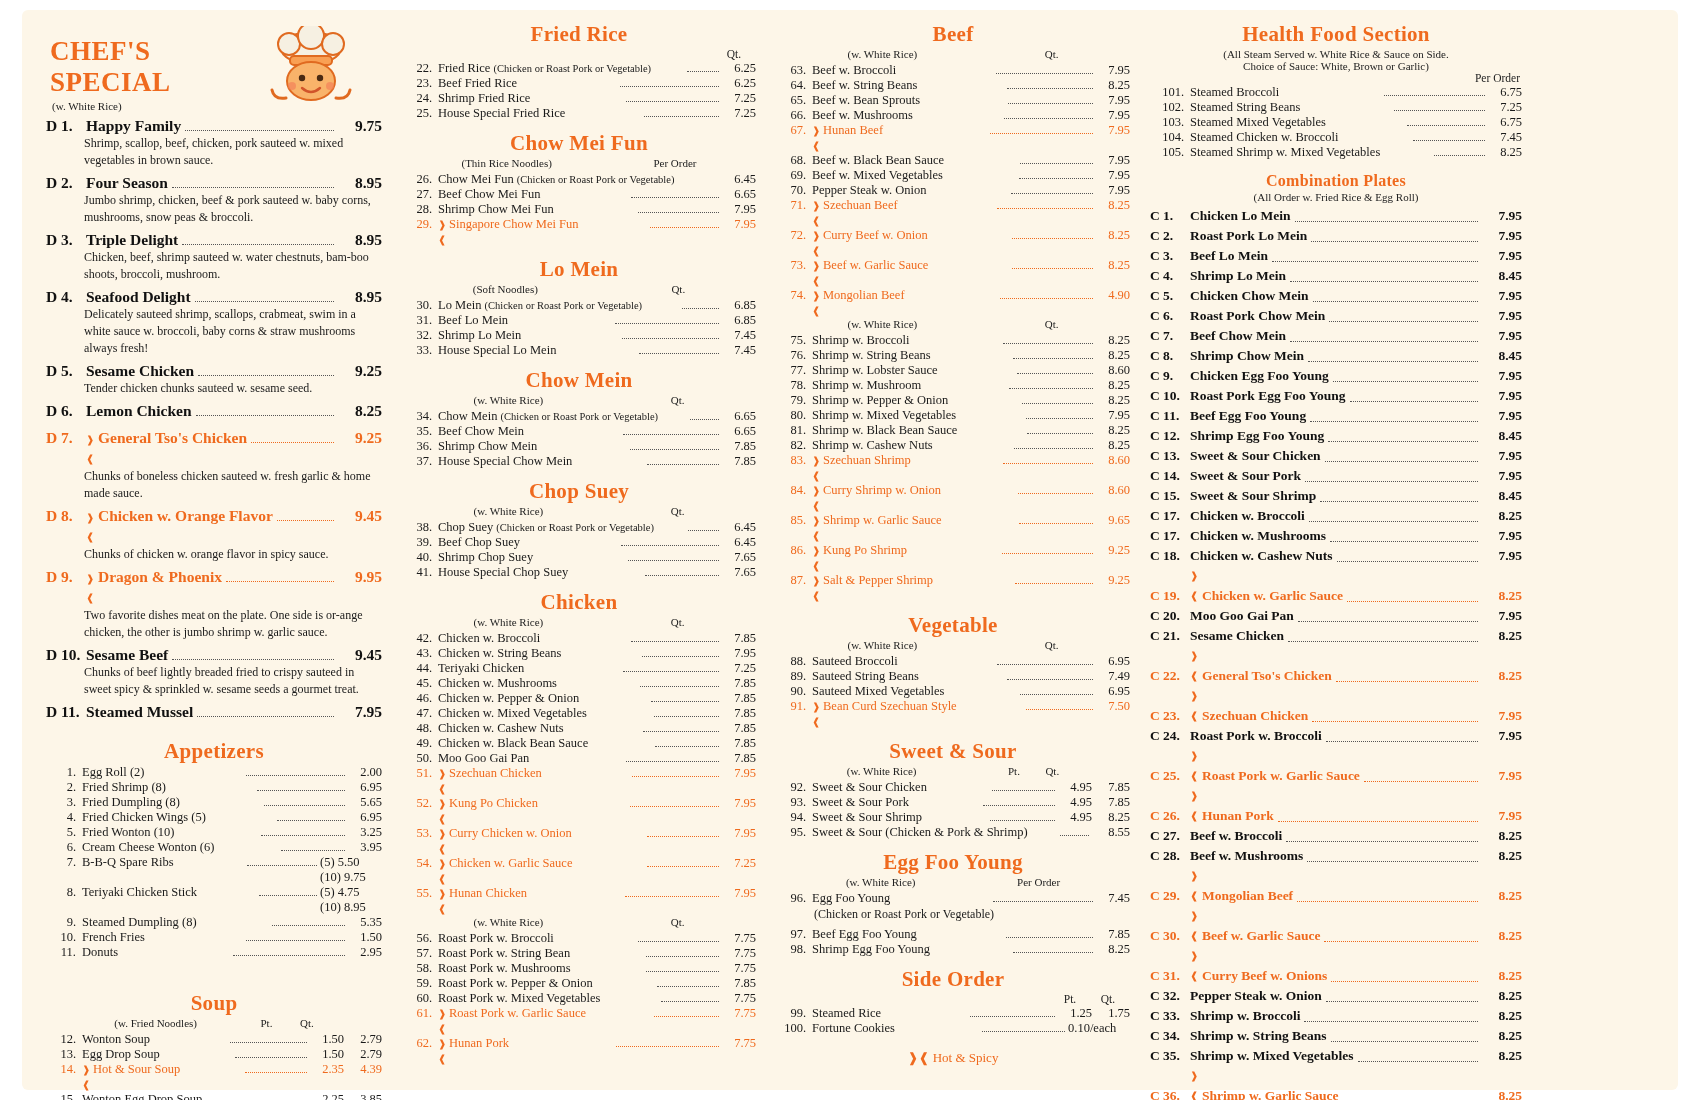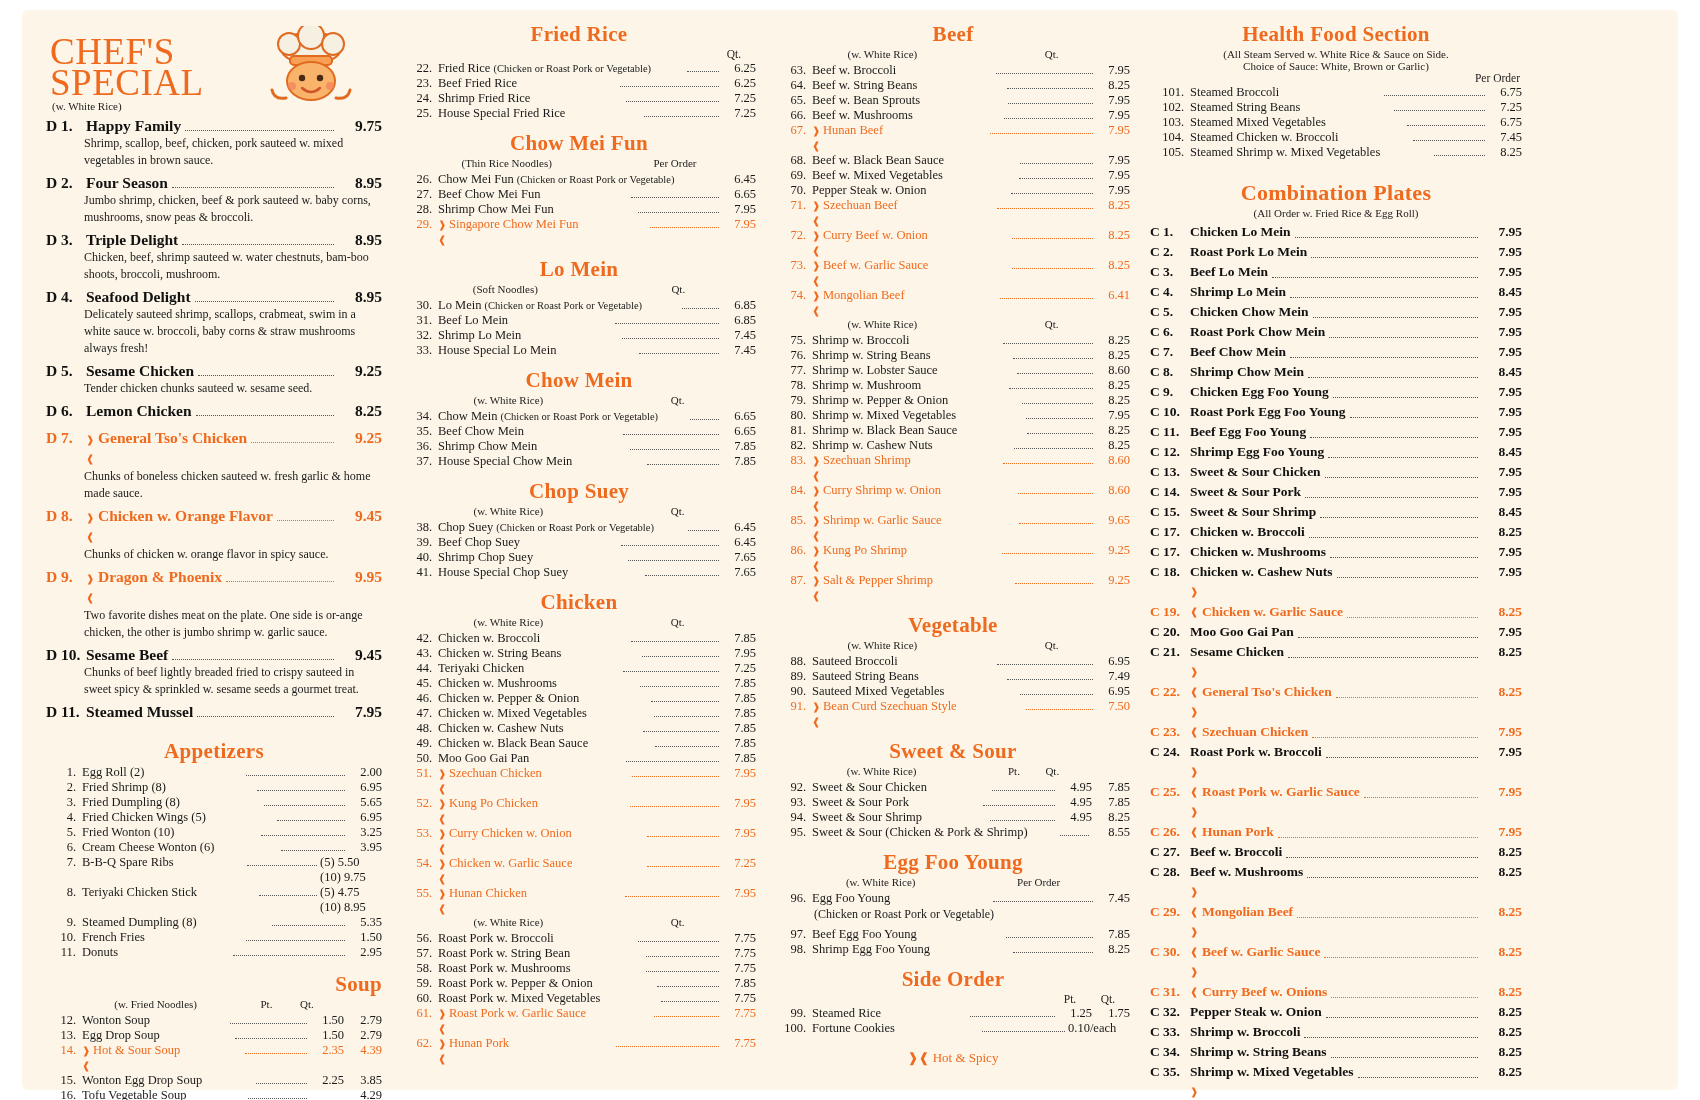--- a/index.html
+++ b/index.html
@@ -94,22 +94,22 @@
   .hot .dots{border-bottom-color:#ef6a1e;}
 
   
   .chefhead{
     position:relative;
     height:96px;
   }
   .chefhead .ttl{
     position:absolute;left:4px;top:16px;
     color:#ef6a1e;
-    font-weight:normal;
-    font-size:37px;
+    font-weight:bold;
+    font-size:27px;
     line-height:31px;
     letter-spacing:.5px;
     font-family:"Liberation Serif", serif;
   }
   .chefhead .wr{
     position:absolute;left:6px;top:80px;
     font-size:11px;color:#222;
   }
   .chefhead .mascot{
     position:absolute;right:16px;top:6px;width:110px;height:90px;
@@ -331,21 +331,21 @@
             <span class="price">1.50</span>
           </div>
         <div class="item">
             <span class="num">11.</span>
             <span class="nm">Donuts</span>
             <span class="dots"></span>
             <span class="price">2.95</span>
           </div>
       </div>
 
-      <div class="sec-title" style="margin-top:12px;text-align:right;">Soup</div>
+      <div class="sec-title" style="margin-top:31px;">Soup</div>
       <div class="sec-sub">
         <span>(w. Fried Noodles)</span>
         <span style="display:inline-block;width:58px;"></span>
         <span>Pt.</span>
         <span style="display:inline-block;width:22px;"></span>
         <span>Qt.</span>
       </div>
       <div>
         <div class="item">
             <span class="num">12.</span>
@@ -814,21 +814,21 @@
             <span class="spicy">❱❰</span>
             <span class="nm">Beef w. Garlic Sauce</span>
             <span class="dots"></span>
             <span class="price">8.25</span>
           </div>
         <div class="item hot">
             <span class="num">74.</span>
             <span class="spicy">❱❰</span>
             <span class="nm">Mongolian Beef</span>
             <span class="dots"></span>
-            <span class="price">6.41</span>
+            <span class="price">4.90</span>
           </div>
       </div>
 
       <div class="sec-sub">
         <span>(w. White Rice)</span>
         <span style="display:inline-block;width:122px;"></span>
         <span>Qt.</span>
       </div>
       <div>
         <div class="item">
@@ -1077,21 +1077,21 @@
             <span class="price">7.45</span>
           </div>
         <div class="item wide">
             <span class="num">105.</span>
             <span class="nm">Steamed Shrimp w. Mixed Vegetables</span>
             <span class="dots"></span>
             <span class="price">8.25</span>
           </div>
       </div>
 
-      <div class="sec-title" style="font-size:22px;margin-top:20px;">Combination Plates</div>
+      <div class="sec-title" style="font-size:16px;margin-top:12px;">Combination Plates</div>
       <div class="sec-sub">(All Order w. Fried Rice &amp; Egg Roll)</div>
       <div>
         <div class="combo">
             <span class="num">C  1.</span>
             <span class="nm">Chicken Lo Mein</span>
             <span class="dots"></span>
             <span class="price">7.95</span>
           </div>
         <div class="combo">
             <span class="num">C  2.</span>

